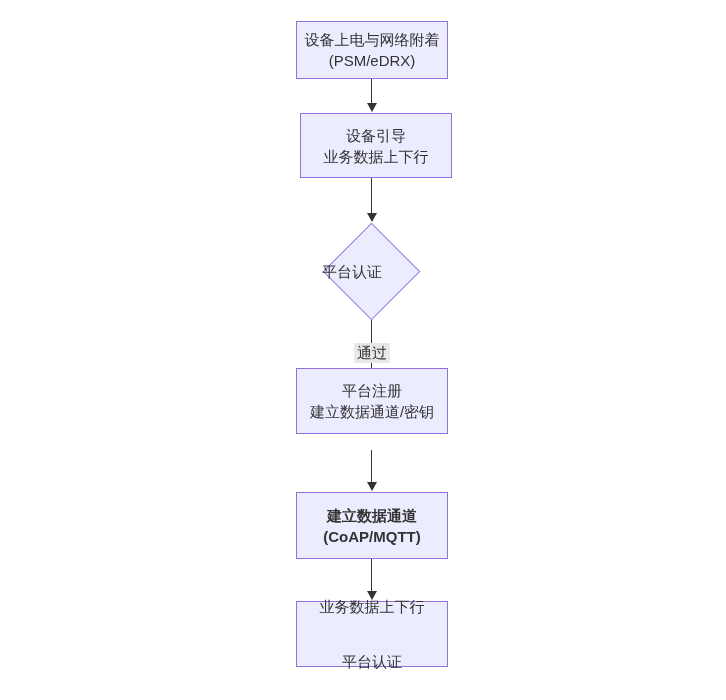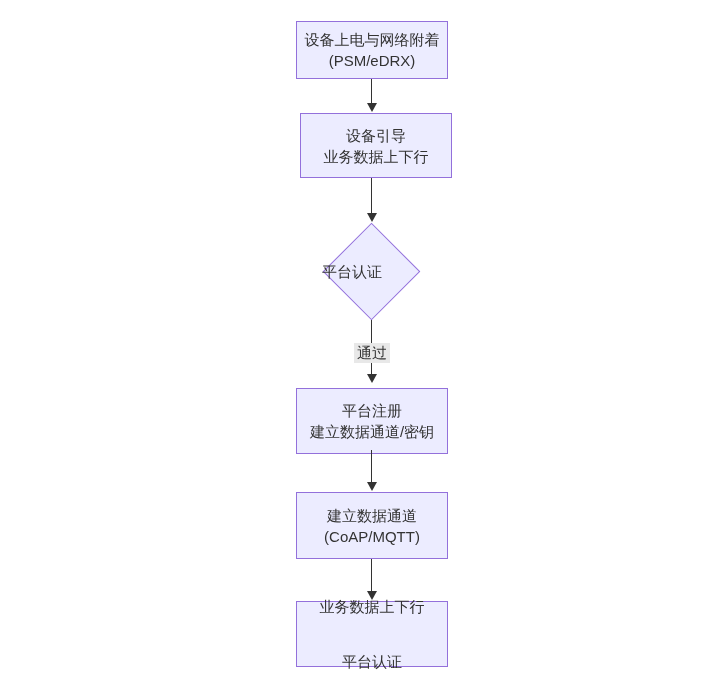--- a/index.html
+++ b/index.html
@@ -88,29 +88,29 @@
   <div class="edge-line" style="left:371px; top:178px; height:36px;"></div>
   <div class="arrowhead" style="left:367px; top:213px;"></div>
 
   <div class="diamond-shape" style="left:337px; top:237px;"></div>
   <div class="diamond-label" style="left:322px; top:262px;">平台认证</div>
 
   <div class="edge-line" style="left:371px; top:320px; height:55px;"></div>
   <div class="edge-label" style="left:372px; top:343px;">通过</div>
   <div class="arrowhead" style="left:367px; top:374px;"></div>
 
-  <div class="node" style="left:296px; top:388px; width:152px; height:66px;">
+  <div class="node" style="left:296px; top:368px; width:152px; height:66px;">
     <span>平台注册</span>
     <span>建立数据通道/密钥</span>
   </div>
 
   <div class="edge-line" style="left:371px; top:450px; height:33px;"></div>
   <div class="arrowhead" style="left:367px; top:482px;"></div>
 
-  <div class="node" style="left:296px; top:492px; width:152px; height:67px;">
+  <div class="node" style="left:296px; top:492px; width:152px; height:67px;font-weight:bold;">
     <span>建立数据通道</span>
     <span>(CoAP/MQTT)</span>
   </div>
 
   <div class="edge-line" style="left:371px; top:559px; height:33px;"></div>
   <div class="arrowhead" style="left:367px; top:591px;"></div>
 
   <div class="node" style="left:296px; top:601px; width:152px; height:66px;gap:34px;">
     <span>业务数据上下行</span>
     <span>平台认证</span>

